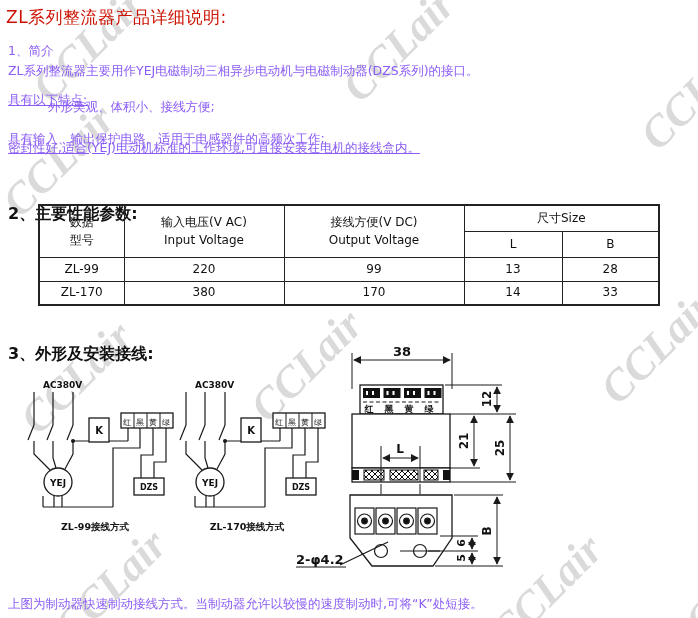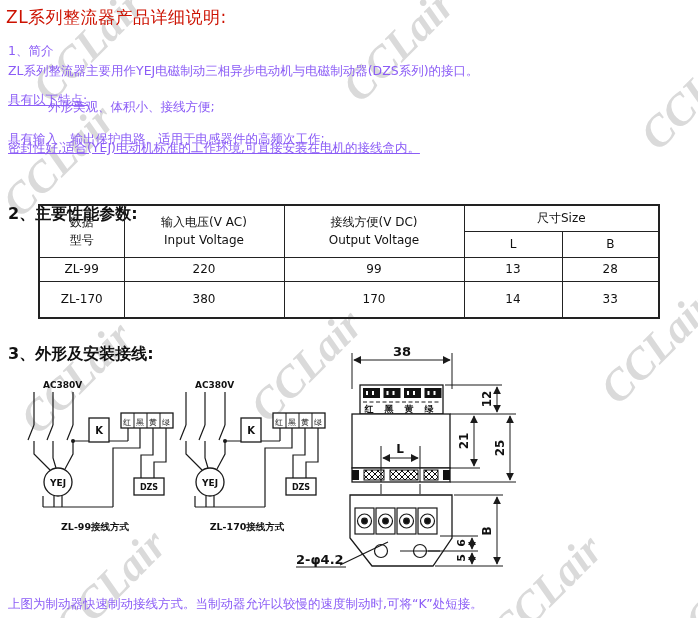--- a/index.html
+++ b/index.html
@@ -82,21 +82,21 @@
       <td>L</td>
       <td>B</td>
     </tr>
     <tr style="height:24px;text-align:center;">
       <td>ZL-99</td>
       <td>220</td>
       <td>99</td>
       <td>13</td>
       <td>28</td>
     </tr>
-    <tr style="height:37px;">
+    <tr style="height:24px;">
       <td>ZL-170</td>
       <td>380</td>
       <td>170</td>
       <td>14</td>
       <td>33</td>
     </tr>
   </tbody>
     </table>
 
   <div class="abs h2" style="left:8px;top:316px;text-align:center;">3、外形及安装接线:</div>

